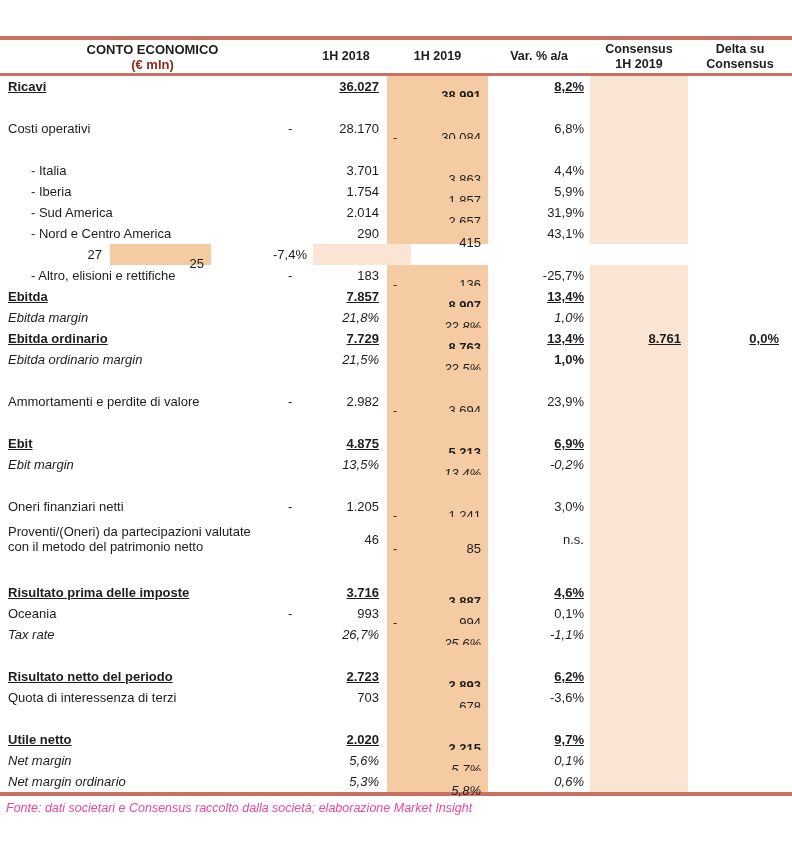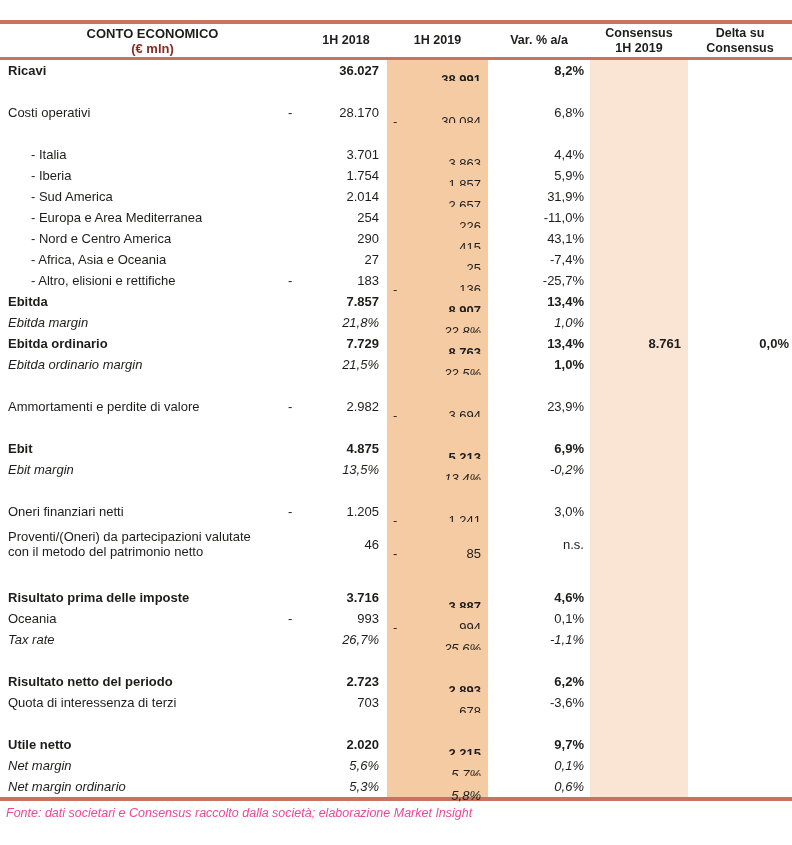--- a/index.html
+++ b/index.html
@@ -5,21 +5,21 @@
   * { margin:0; padding:0; box-sizing:border-box; }
   html,body { background:#ffffff; }
   .page {
     position:relative;
     width:792px; height:845px;
     background:#fff;
     font-family:"Liberation Sans", sans-serif;
     color:#1d1d1b;
     overflow:hidden;
   }
-  .table-wrap { position:absolute; top:20px; left:0; width:792px; }
+  .table-wrap { position:absolute; top:36px; left:0; width:792px; }
 
   
   .thead {
     display:flex;
     border-top:4px solid var(--accent);
     border-bottom:3px solid var(--accent);
     height:40px;
     align-items:center;
     font-weight:700;
     font-size:12.5px;
@@ -29,38 +29,38 @@
   .h-label .unit { color:var(--unit); }
   .h-v18 { width:82px; }
   .h-v19 { width:101px; }
   .h-var { width:102px; }
   .h-cons { width:98px; }
   .h-delta { width:104px; }
 
   
   .tbody { border-bottom:4px solid var(--accent); }
   .row { display:flex; height:21px; font-size:13px; }
-  .row.bold { font-weight:700; }
+  .row.bold { font-weight:700;text-decoration:underline; }
   .row.italic { font-style:italic; }
   .row.two-line { height:44px; }
   .row.var-bold .c-var { font-weight:700; font-style:normal; }
 
   .cell { display:flex; align-items:center; }
   .c-label { width:277px; padding-left:8px; white-space:pre-line; line-height:15px; }
   .c-label.indent { padding-left:31px; }
   .c-sign18 { width:28px; padding-left:11px; justify-content:flex-start; }
   .c-v18 { width:82px; justify-content:flex-end; padding-right:8px;text-align:right; }
   .c-band19 {
     width:101px; background:var(--band2019);
     justify-content:space-between; padding:18px 7px 0 6px;
   }
   .c-band19 .v19 { margin-left:auto; }
   .c-var { width:102px; justify-content:flex-end; padding-right:6px; }
   .c-cons { width:98px; background:var(--bandcons); justify-content:flex-end; padding-right:7px; }
-  .c-delta { width:104px; justify-content:flex-end; padding-right:3px;text-align:center; }
+  .c-delta { width:104px; justify-content:flex-end; padding-right:13px;text-align:center; }
 
   
   .footer {
     padding:5px 0 0 6px;
     font-size:12.5px;
     font-style:italic;
     color:#ec4899;
   }
 </style>
 </head>
@@ -166,45 +166,32 @@
           <div class="cell c-v18">2.014</div>
           <div class="cell c-band19">
             <span class="sign19"></span>
             <span class="v19">2.657</span>
           </div>
           <div class="cell c-var">31,9%</div>
           <div class="cell c-cons"></div>
           <div class="cell c-delta"></div>
         </div>
         <div class="row">
-          <div class="cell c-label indent">- Europa e Area Mediterranea</div>
-          <div class="cell c-sign18"></div>
-          <div class="cell c-v18">254</div>
-          <div class="cell c-band19">
-            <span class="sign19"></span>
-            <span class="v19">226</span>
-          </div>
-          <div class="cell c-var">-11,0%</div>
-          <div class="cell c-cons"></div>
-          <div class="cell c-delta"></div>
-        </div>
-        <div class="row">
           <div class="cell c-label indent">- Nord e Centro America</div>
           <div class="cell c-sign18"></div>
           <div class="cell c-v18">290</div>
           <div class="cell c-band19">
             <span class="sign19"></span>
             <span class="v19">415</span>
           </div>
           <div class="cell c-var">43,1%</div>
           <div class="cell c-cons"></div>
           <div class="cell c-delta"></div>
         </div>
         <div class="row">
-          <div class="cell c-label indent">- Africa, Asia e Oceania</div>
           <div class="cell c-sign18"></div>
           <div class="cell c-v18">27</div>
           <div class="cell c-band19">
             <span class="sign19"></span>
             <span class="v19">25</span>
           </div>
           <div class="cell c-var">-7,4%</div>
           <div class="cell c-cons"></div>
           <div class="cell c-delta"></div>
         </div>

